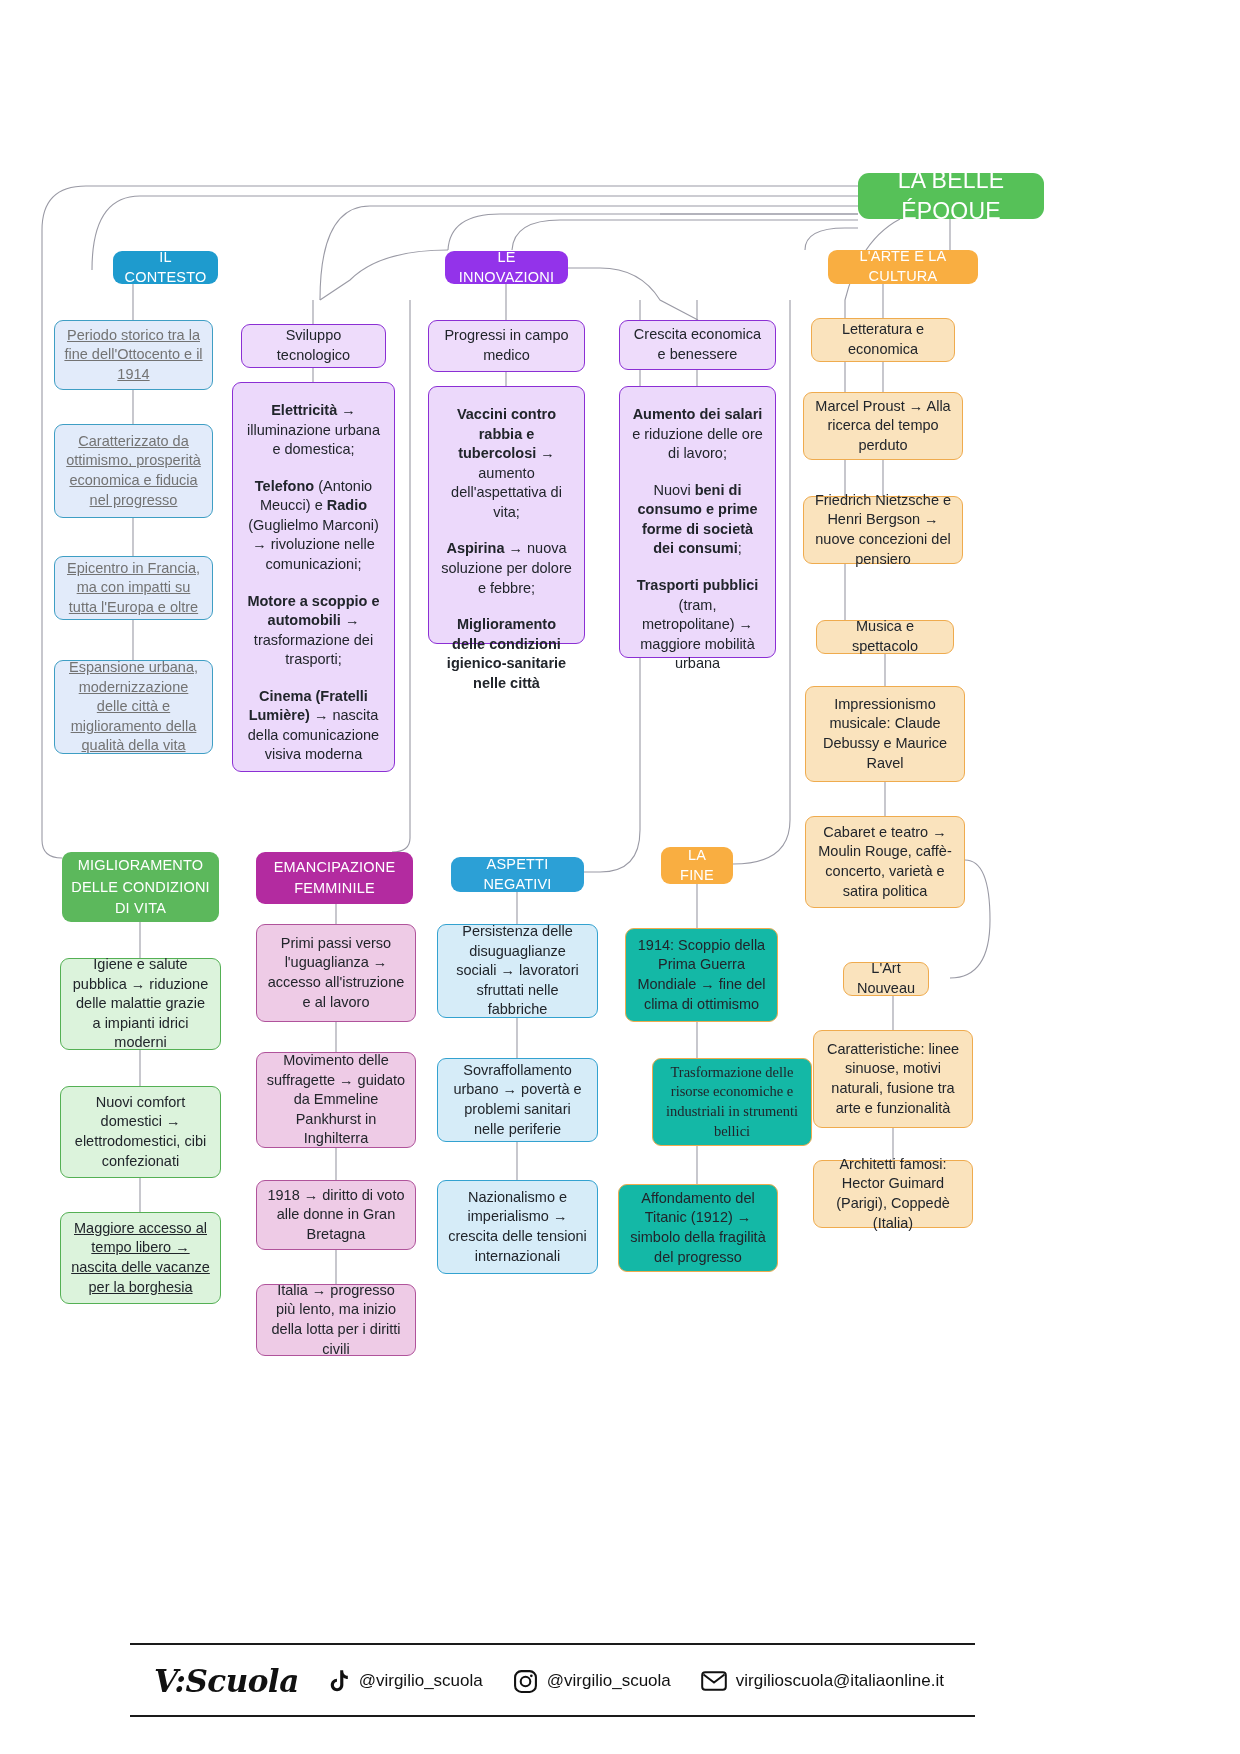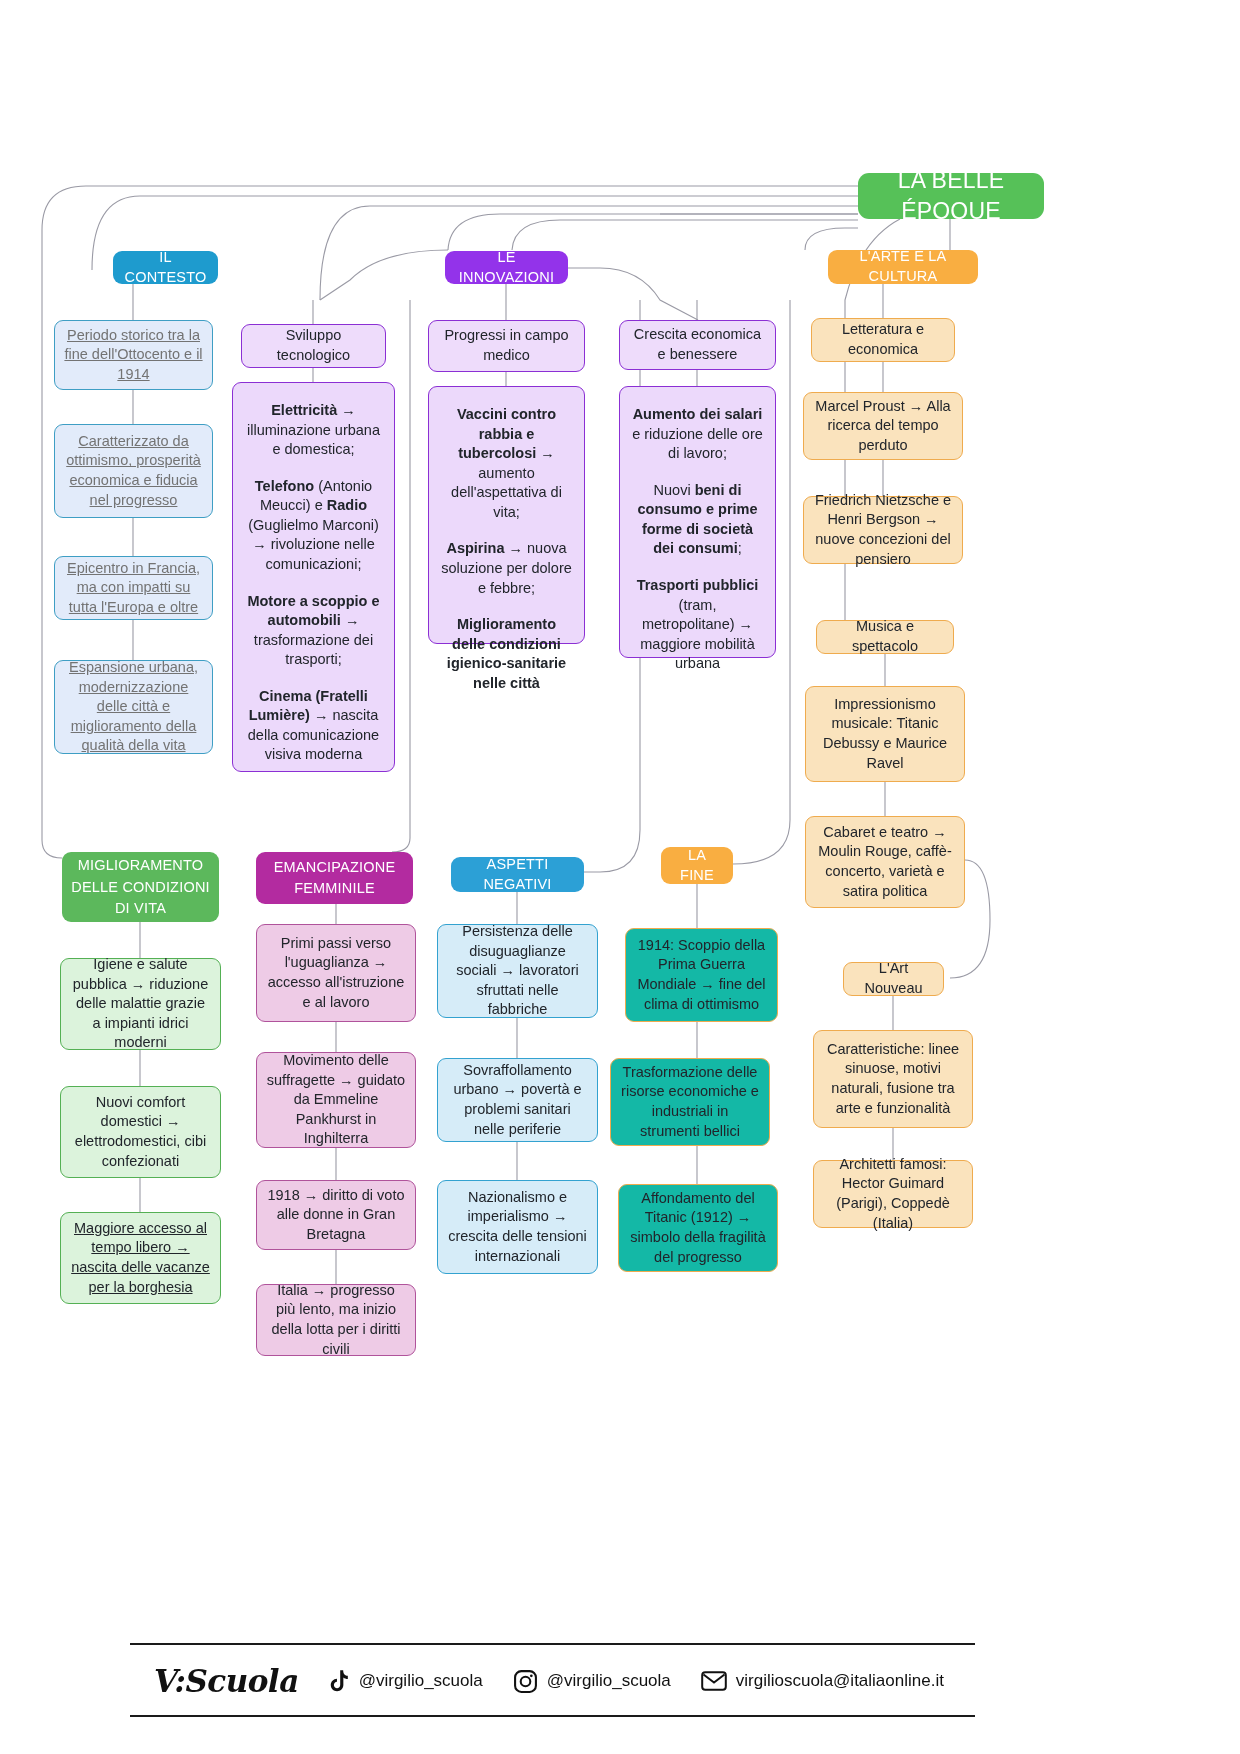--- a/index.html
+++ b/index.html
@@ -196,27 +196,27 @@
     <span>Marcel Proust → Alla ricerca del tempo perduto</span>
   </div>
   <div class="node orange-box t-body" style="left:803px; top:496px; width:160px; height:68px;">
     <span>Friedrich Nietzsche e Henri Bergson → nuove concezioni del pensiero</span>
   </div>
 
   <div class="node orange-box t-body" style="left:816px; top:620px; width:138px; height:34px;">
     <span>Musica e spettacolo</span>
   </div>
   <div class="node orange-box t-body" style="left:805px; top:686px; width:160px; height:96px;">
-    <span>Impressionismo musicale: Titanic Debussy e Maurice Ravel</span>
+    <span>Impressionismo musicale: Claude Debussy e Maurice Ravel</span>
   </div>
   <div class="node orange-box t-body" style="left:805px; top:816px; width:160px; height:92px;">
     <span>Cabaret e teatro → Moulin Rouge, caffè-concerto, varietà e satira politica</span>
   </div>
 
-  <div class="node orange-box t-body" style="left:843px; top:962px; width:101px; height:34px;">
+  <div class="node orange-box t-body" style="left:843px; top:962px; width:86px; height:34px;">
     <span>L'Art Nouveau</span>
   </div>
   <div class="node orange-box t-body" style="left:813px; top:1030px; width:160px; height:98px;">
     <span>Caratteristiche: linee sinuose, motivi naturali, fusione tra arte e funzionalità</span>
   </div>
   <div class="node orange-box t-body" style="left:813px; top:1160px; width:160px; height:68px;">
     <span>Architetti famosi: Hector Guimard (Parigi), Coppedè (Italia)</span>
   </div>
 
   <div class="node chip small" style="left:62px; top:852px; width:157px; height:70px; background:#5cb85c; line-height:1.45;">
@@ -264,21 +264,21 @@
   <div class="node cyan-box t-body" style="left:437px; top:1058px; width:161px; height:84px;">
     <span>Sovraffollamento urbano → povertà e problemi sanitari nelle periferie</span>
   </div>
   <div class="node cyan-box t-body" style="left:437px; top:1180px; width:161px; height:94px;">
     <span>Nazionalismo e imperialismo → crescita delle tensioni internazionali</span>
   </div>
 
   <div class="node amber-box t-body" style="left:625px; top:928px; width:153px; height:94px;">
     <span>1914: Scoppio della Prima Guerra Mondiale → fine del clima di ottimismo</span>
   </div>
-  <div class="node amber-box t-body" style="left:610px; top:1058px; width:160px; height:88px;">
+  <div class="node amber-box t-body" style="left:652px; top:1058px; width:160px; height:88px;font-family:Liberation Serif, serif;">
     <span>Trasformazione delle risorse economiche e industriali in strumenti bellici</span>
   </div>
   <div class="node amber-box t-body" style="left:618px; top:1184px; width:160px; height:88px;">
     <span>Affondamento del Titanic (1912) → simbolo della fragilità del progresso</span>
   </div>
 
   <div id="footer">
     <div class="rule"></div>
     <div class="row">
       <div class="brand">

